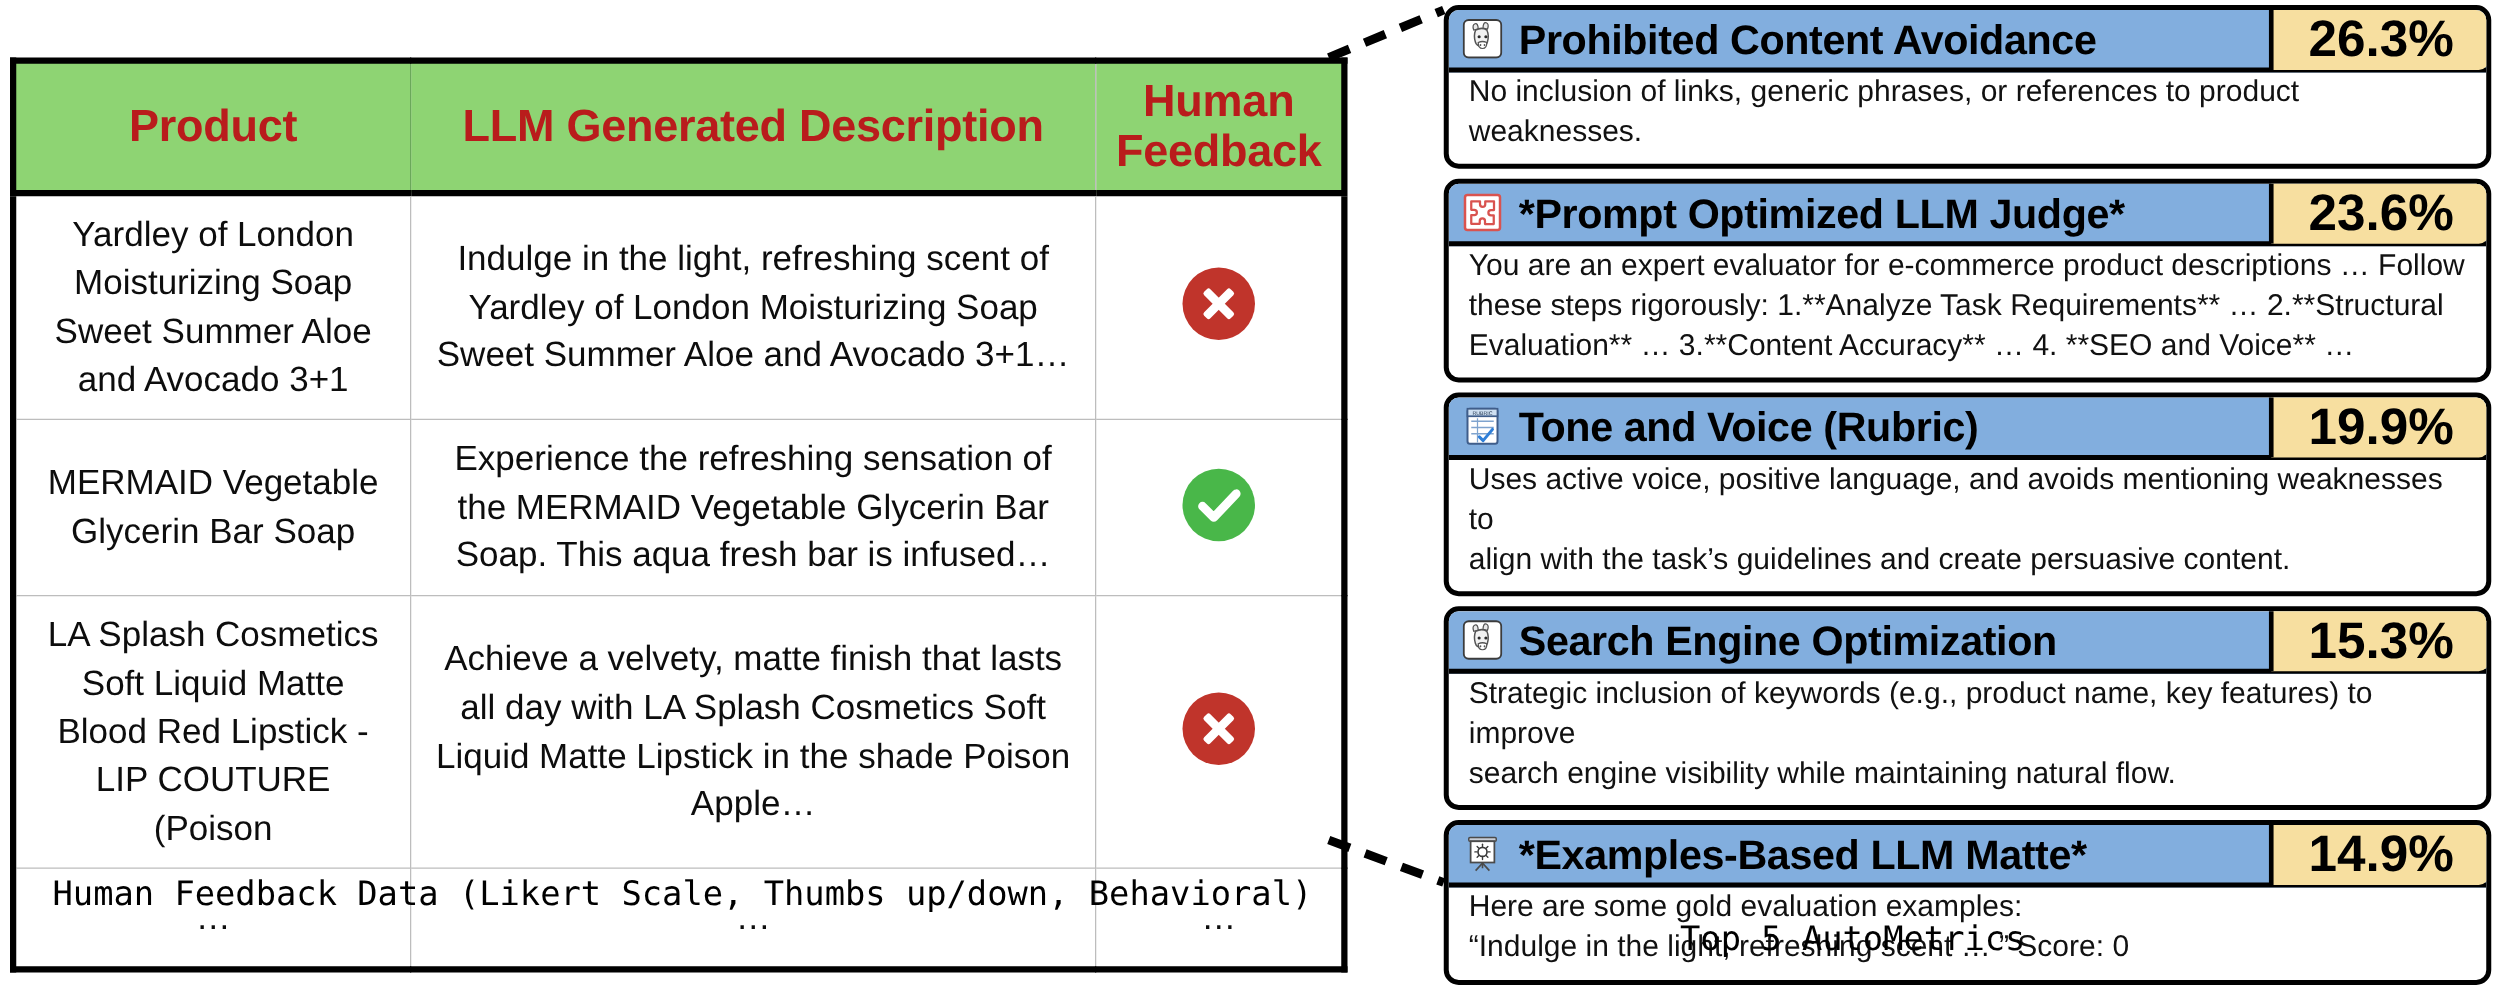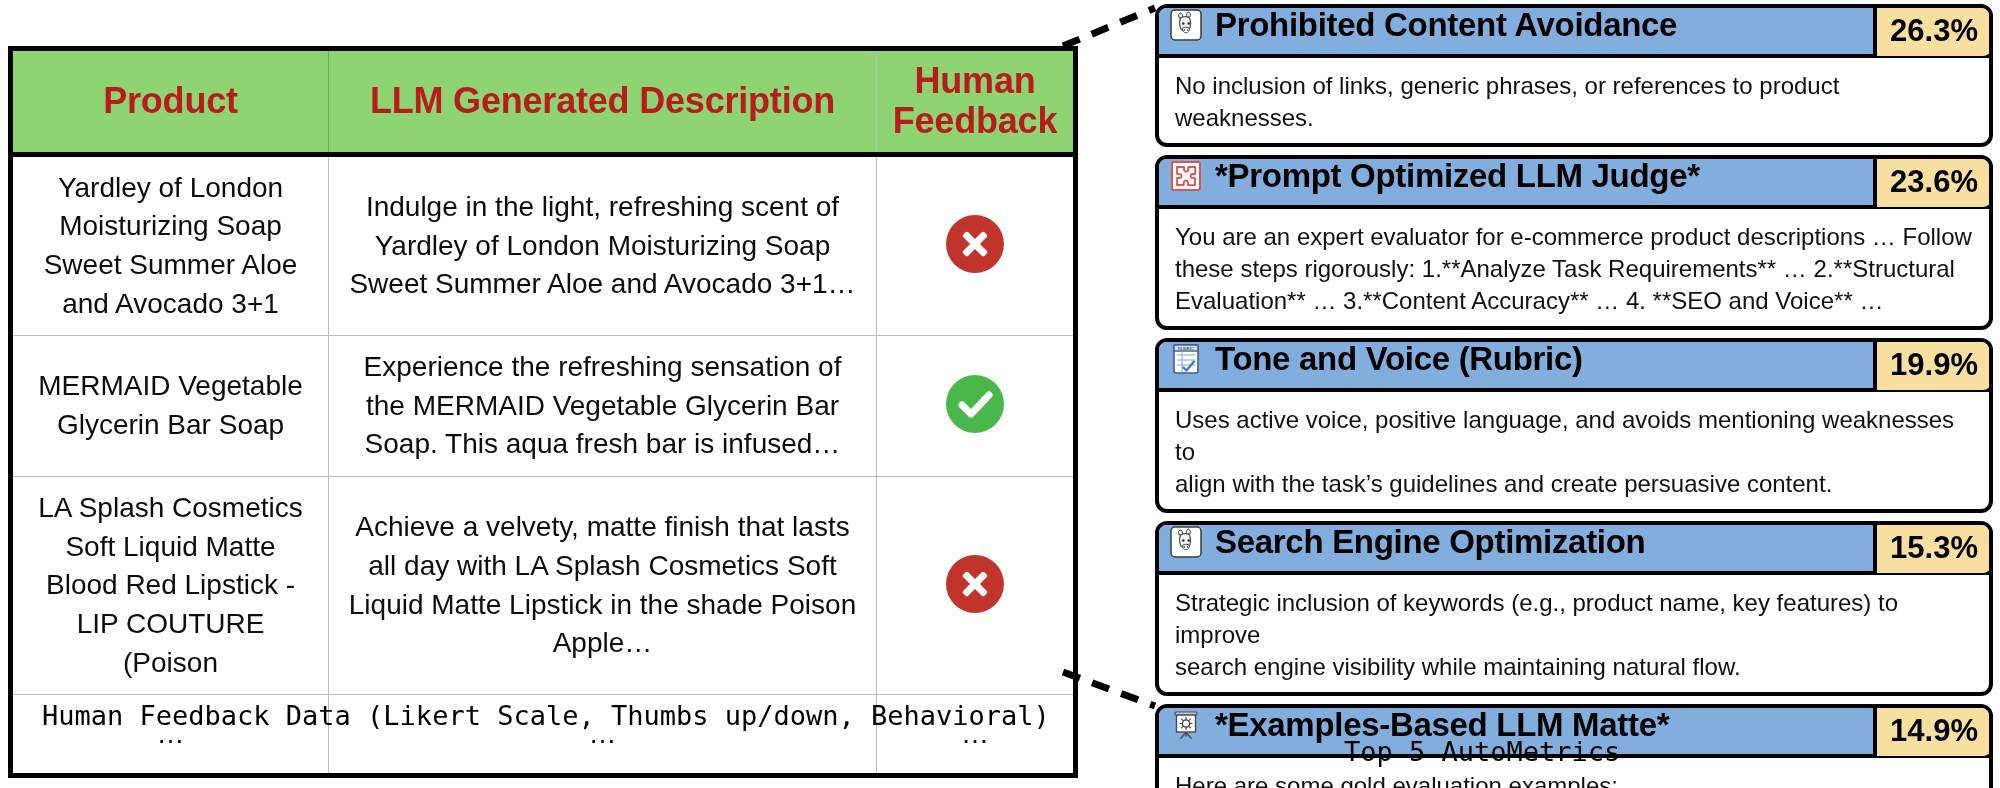--- a/index.html
+++ b/index.html
@@ -137,21 +137,21 @@
   }
   .metric-card {
     border: 4px solid #000;
     border-radius: 12px;
     background: #fff;
     overflow: hidden;
     box-sizing: border-box;
   }
   .metric-head {
     display: flex;
-    align-items: flex-start;
+    align-items: center;
     background: #82aede;
     border-bottom: 4px solid #000;
     height: 46px;
     padding: 0 0 0 10px;
     position: relative;
   }
   .metric-icon {
     width: 34px;
     height: 34px;
     flex: 0 0 34px;
@@ -168,33 +168,33 @@
     letter-spacing: -0.3px;
     white-space: nowrap;
     flex: 1 1 auto;
   }
   .metric-score {
     flex: 0 0 auto;
     align-self: stretch;
     background: #f7dfa0;
     border-left: 4px solid #000;
     border-radius: 0 8px 8px 0;
-    font-size: 31px;
+    font-size: 41px;
     font-weight: bold;
     color: #000;
     display: flex;
     align-items: center;
     justify-content: center;
-    padding: 0 12px;
+    padding: 0 28px;
     min-width: 118px;
     box-sizing: border-box;
     margin: -2px -2px -2px 0;
   }
   .metric-body {
-    padding: 12px 14px 10px 16px;
+    padding: 0 14px 10px 16px;
     font-size: 24px;
     line-height: 1.32;
     color: #111;
   }
   .metric-body .ln { display: block; }
 </style>
 </head>
 <body>
 
 <div id="left-panel">

